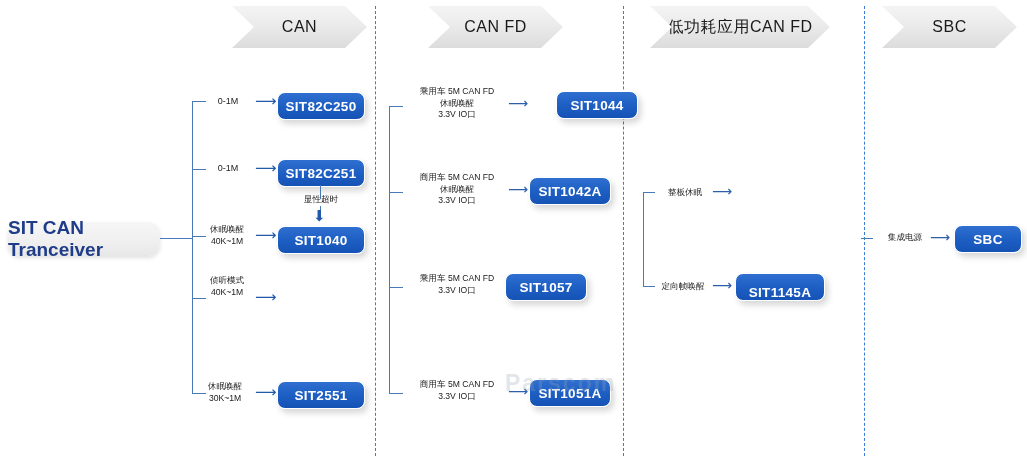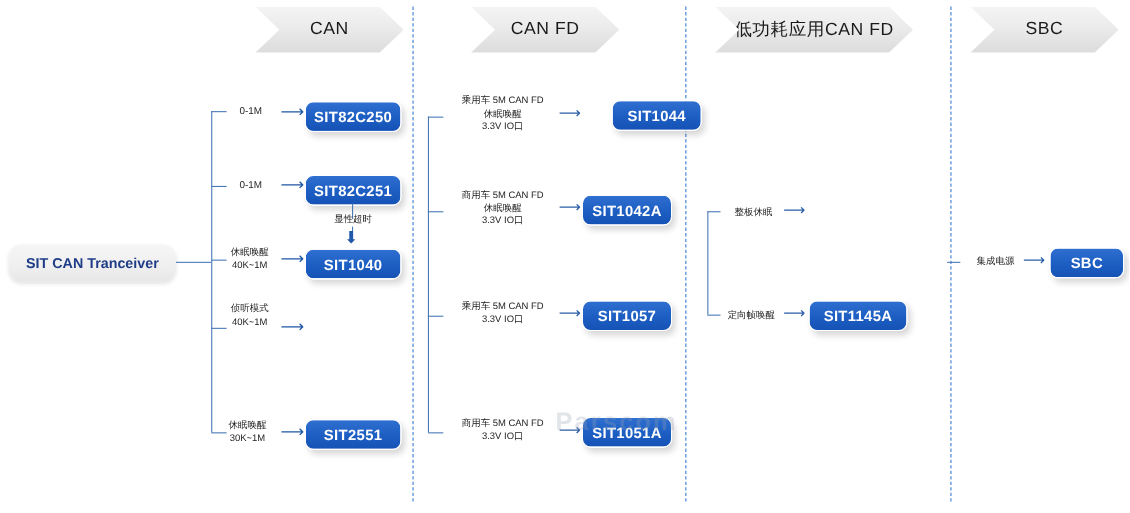--- a/index.html
+++ b/index.html
@@ -31,21 +31,21 @@
     box-shadow:0 2px 3px rgba(0,0,0,.10);
   }
   .banner span{display:block;padding:0 6px;white-space:nowrap;}
 
   
   .root-node{
     position:absolute;
     background:linear-gradient(180deg,#f6f6f6 0%,#efefef 60%,#e7e7e7 100%);
     border-radius:12px;
     display:flex;align-items:center;justify-content:center;
-    color:#1f3c88;font-size:13px;font-weight:bold;
+    color:#1f3c88;font-size:19px;font-weight:bold;
     box-shadow:0 2px 4px rgba(0,0,0,.12);
   }
 
   
   .pill{
     position:absolute;
     background:linear-gradient(180deg,#2f6fd0 0%,#1e5fc4 50%,#1552b5 100%);
     border:1.5px solid #ffffff;
     border-radius:8px;
     display:flex;align-items:center;justify-content:center;
@@ -188,40 +188,40 @@
   <div class="arrow thin" style="left:508px;top:182px;">⟶</div>
   <div class="arrow thin" style="left:508px;top:278px;">⟶</div>
   <div class="arrow thin" style="left:508px;top:384px;">⟶</div>
 
   <div class="pill" style="left:556px;top:91px;width:80px;height:26px;">
     <span>SIT1044</span>
   </div>
   <div class="pill" style="left:529px;top:177px;width:80px;height:26px;">
     <span>SIT1042A</span>
   </div>
-  <div class="pill" style="left:529px;top:273px;width:80px;height:26px;">
+  <div class="pill" style="left:505px;top:273px;width:80px;height:26px;">
     <span>SIT1057</span>
   </div>
   <div class="pill" style="left:529px;top:379px;width:80px;height:26px;">
     <span>SIT1051A</span>
   </div>
 
   <div class="watermark" style="left:505px;top:370px;">Parscom</div>
 
   <div class="ln v" style="left:643px;top:192px;height:94px;"></div>
   <div class="ln h" style="left:643px;top:192px;width:12px;"></div>
   <div class="ln h" style="left:643px;top:286px;width:12px;"></div>
 
   <div class="lbl cjk" style="left:658px;top:187px;width:54px;">整板休眠</div>
   <div class="lbl cjk" style="left:652px;top:281px;width:62px;">定向帧唤醒</div>
 
   <div class="arrow thin" style="left:712px;top:184px;">⟶</div>
   <div class="arrow thin" style="left:712px;top:278px;">⟶</div>
 
-  <div class="pill" style="left:735px;top:273px;width:88px;height:26px;">
+  <div class="pill" style="left:735px;top:273px;width:88px;height:26px;align-items:flex-end;">
     <span>SIT1145A</span>
   </div>
 
   <div class="ln h" style="left:861px;top:238px;width:12px;"></div>
   <div class="lbl cjk" style="left:878px;top:232px;width:54px;">集成电源</div>
   <div class="arrow thin" style="left:930px;top:230px;">⟶</div>
   <div class="pill" style="left:954px;top:225px;width:66px;height:26px;">
     <span>SBC</span>
   </div>
 

